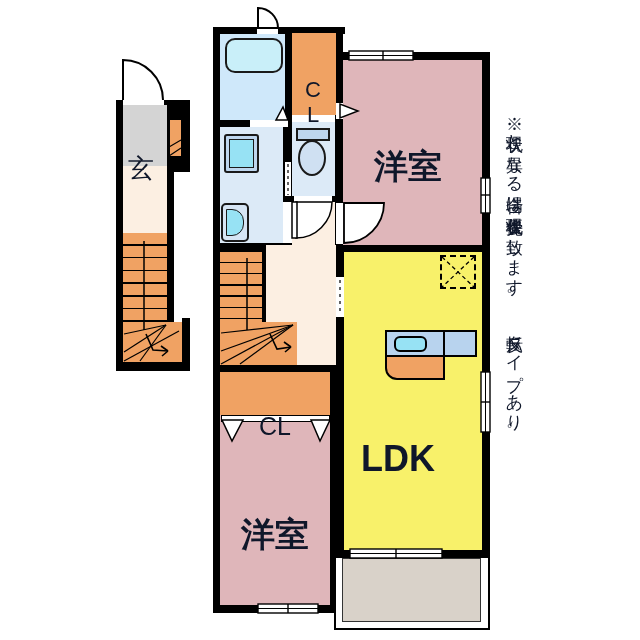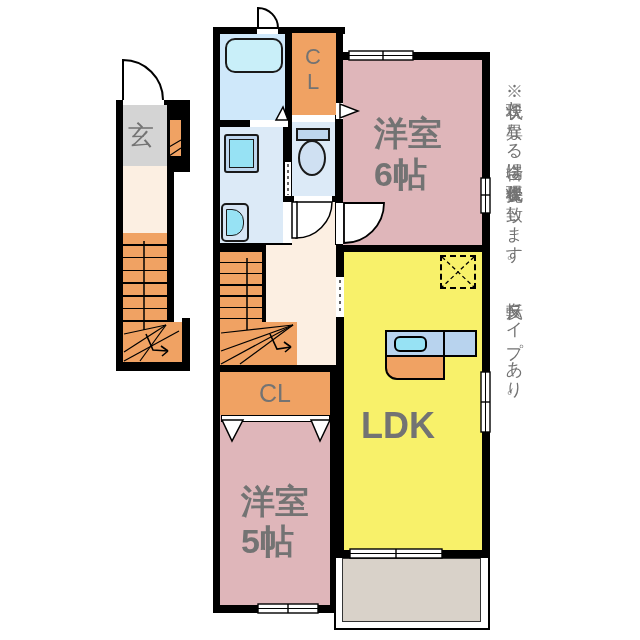--- a/index.html
+++ b/index.html
@@ -6,21 +6,21 @@
     --wall:#000000; --pink:#dfb6ba; --yellow:#f8f16a; --orange:#f0a263;
     --cream:#fcefe2; --gray:#d4d4d4; --balcony:#d9d2c9; --bath:#cfe8fa;
     --roomblue:#dceaf7; --fixture:#bed6ee; --cyan:#97e2f4; --tub:#c9eff9;
     --counter:#b8d3ee; --white:#ffffff;
   }
   html,body{margin:0;padding:0;}
   body{font-family:"Liberation Sans", sans-serif;}
   #canvas{position:relative;width:640px;height:640px;background:#fff;overflow:hidden;}
   .abs{position:absolute;}
   .w{position:absolute;background:var(--wall);}
-  .lbl{position:absolute;color:#737373;white-space:nowrap;}
+  .lbl{position:absolute;color:#0f172a;white-space:nowrap;margin-top:33px;}
   .bold{font-weight:bold;}
   svg.overlay{position:absolute;left:0;top:0;}
 </style>
 </head>
 <body>
 
 <div id="canvas">
 
   <div class="w" style="left:116px;top:100px;width:7px;height:271px;"></div>
   <div class="w" style="left:116px;top:100px;width:74px;height:7px;"></div>
@@ -171,19 +171,17 @@
     <g stroke="#000" stroke-width="1.1">
       <line x1="169" y1="147" x2="181" y2="140"></line>
       <line x1="169" y1="156" x2="181" y2="148"></line>
     </g>
   </svg>
 
   <div class="lbl" style="left:128px;top:118px;font-size:26px;">玄</div>
   <div class="lbl" style="left:303px;top:44px;width:20px;font-size:22px;line-height:25px;text-align:center;word-break:break-all;white-space:normal;">CL</div>
   <div class="lbl" style="left:220px;top:379px;width:110px;font-size:25px;text-align:center;">CL</div>
   <div class="lbl bold" style="left:374px;top:111px;font-size:34px;">洋室</div>
-  <div class="lbl bold" style="left:374px;top:152px;font-size:34px;">6帖</div>
   <div class="lbl bold" style="left:241px;top:479px;font-size:34px;">洋室</div>
-  <div class="lbl bold" style="left:241px;top:519px;font-size:34px;">5帖</div>
   <div class="lbl bold" style="left:361px;top:405px;font-size:36px;">LDK</div>
   <div class="lbl" style="left:503px;top:72px;height:500px;writing-mode:vertical-rl;text-orientation:upright;font-size:17px;letter-spacing:0.5px;white-space:normal;">※現状と異なる場合は現状優先と致します。　反転タイプあり。</div>
 
 </div>
 
 </body></html>

